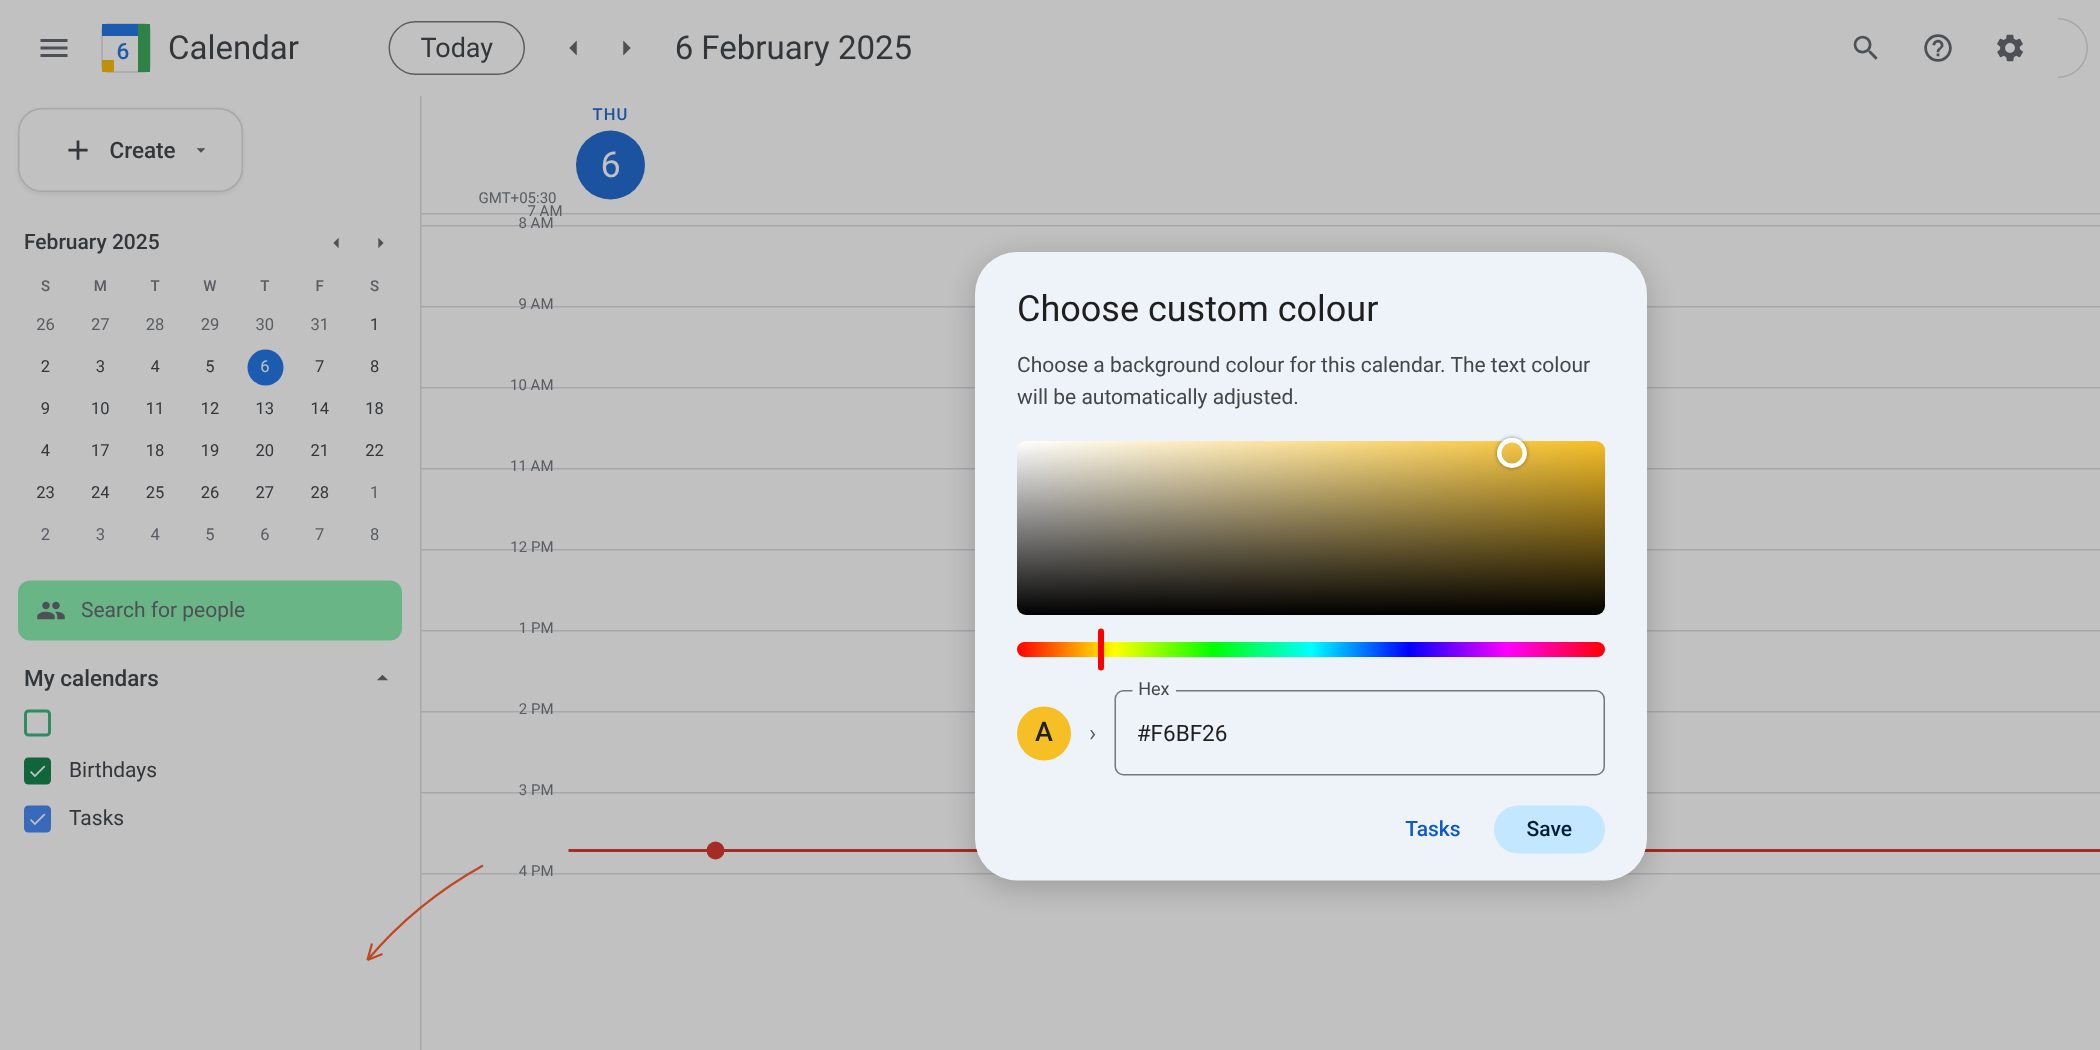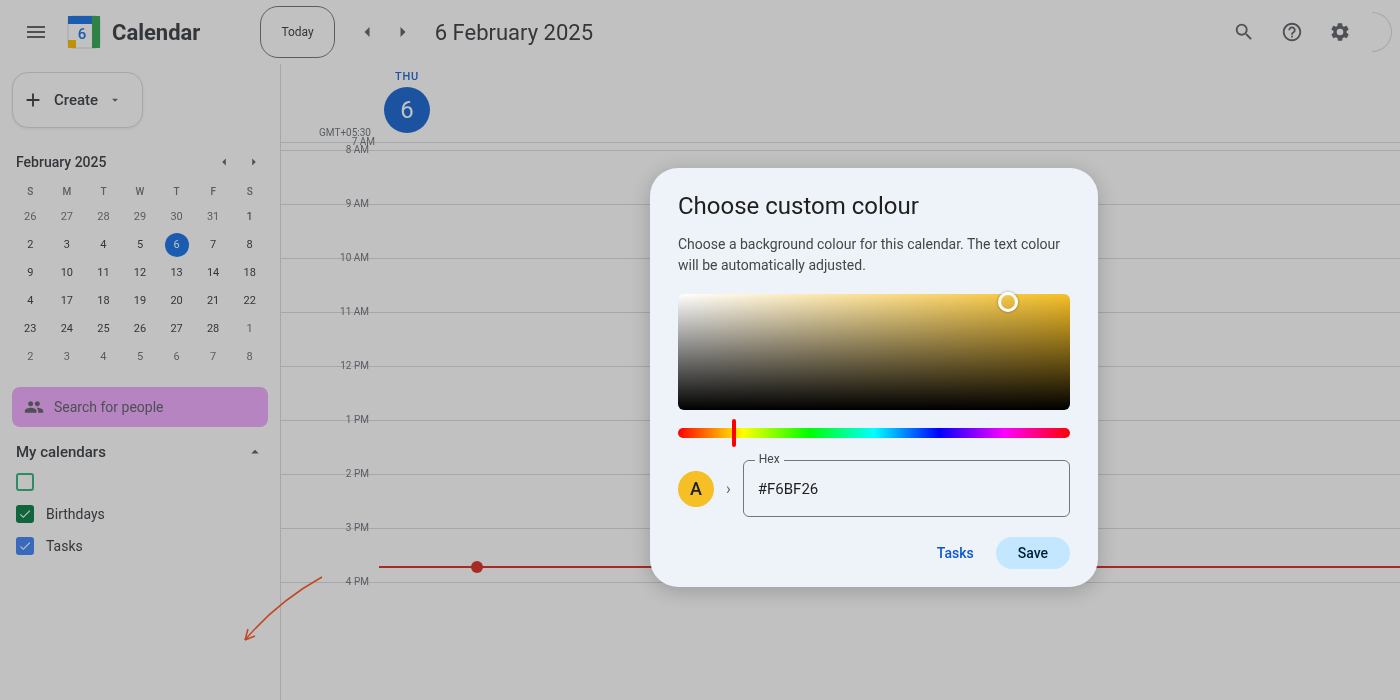--- a/index.html
+++ b/index.html
@@ -2,45 +2,45 @@
 <html><head>
 <meta charset="utf-8">
 <style>
 * { box-sizing: border-box; margin: 0; padding: 0; font-family: 'Google Sans', Roboto, Arial, sans-serif; }
 body { width: 1400px; height: 700px; overflow: hidden; background: #fff; position: relative; }
 
 .topbar { height: 64px; display: flex; align-items: center; padding: 0 8px 0 12px; }
 .menu-btn { width: 48px; height: 48px; border-radius: 50%; display: flex; align-items: center; justify-content: center; cursor: pointer; }
 .logo-wrap { display: flex; align-items: center; gap: 8px; margin-left: 4px; }
 .logo-icon { width: 40px; height: 40px; position: relative; }
-.app-title { font-size: 22px; color: #3c4043; font-weight: 700; }
-.today-btn { margin-left: 60px; height: 52px; padding: 0 20px; border: 1px solid #747775; border-radius: 18px; background: transparent; font-size: 12px; color: #3c4043; cursor: pointer; }
+.app-title { font-size: 22px; color: #3c4043; font-weight: 400; }
+.today-btn { margin-left: 60px; height: 36px; padding: 0 20px; border: 1px solid #747775; border-radius: 18px; background: transparent; font-size: 18px; color: #3c4043; cursor: pointer; }
 .nav-arrows { display: flex; margin-left: 16px; gap: 4px; }
 .nav-arrow { width: 32px; height: 32px; border-radius: 50%; display: flex; align-items: center; justify-content: center; cursor: pointer; color: #5f6368; }
 .date-title { margin-left: 16px; font-size: 22px; color: #3c4043; }
 .topbar-spacer { flex: 1; }
 .top-icon { width: 40px; height: 40px; border-radius: 50%; display: flex; align-items: center; justify-content: center; cursor: pointer; color: #5f6368; margin: 0 4px; }
 .switcher { width: 20px; height: 40px; border: 1px solid #dadce0; border-left: none; border-radius: 0 20px 20px 0; margin-left: 8px; }
 
 .main { display: flex; height: 636px; }
 .sidebar { width: 280px; padding: 8px 12px; }
-.create-btn { display: inline-flex; align-items: center; gap: 10px; height: 56px; padding: 0 20px 0 9px; border-radius: 16px; border: 1px solid #dadce0; background: #fff; cursor: pointer; box-shadow: 0 1px 3px rgba(0,0,0,0.08); margin-bottom: 24px; }
+.create-btn { display: inline-flex; align-items: center; gap: 10px; height: 56px; padding: 0 20px 0 28px; border-radius: 16px; border: 1px solid #dadce0; background: #fff; cursor: pointer; box-shadow: 0 1px 3px rgba(0,0,0,0.08); margin-bottom: 24px; }
 .create-btn span.lbl { font-size: 15px; color: #3c4043; font-weight: 500; }
 
 .mini-cal-head { display: flex; align-items: center; justify-content: space-between; padding: 0 4px; margin-bottom: 8px; }
 .mini-cal-head .month { font-size: 14px; font-weight: 500; color: #3c4043; }
 .mini-cal-head .arrows { display: flex; gap: 10px; }
 .mini-arrow { width: 20px; height: 20px; display: flex; align-items: center; justify-content: center; cursor: pointer; color: #5f6368; }
 .mini-grid { display: grid; grid-template-columns: repeat(7, 1fr); gap: 0; text-align: center; }
 .mini-grid .dh { font-size: 10px; color: #70757a; font-weight: 500; padding: 6px 0; }
 .mini-grid .d { font-size: 11px; color: #3c4043; padding: 6px 0; cursor: pointer; border-radius: 50%; width: 24px; height: 24px; line-height: 12px; margin: 2px auto; display:flex; align-items:center; justify-content:center; }
 .mini-grid .d.prev, .mini-grid .d.next { color: #70757a; }
 .mini-grid .d.today { background: #1a73e8; color: #fff; }
 
-.search-people { margin-top: 16px; height: 40px; background: #f0abfc; border-radius: 8px; display: flex; align-items: center; padding: 0 12px; gap: 10px; color: #5f6368; font-size: 14px; }
+.search-people { margin-top: 16px; height: 40px; background: #86efac; border-radius: 8px; display: flex; align-items: center; padding: 0 12px; gap: 10px; color: #5f6368; font-size: 14px; }
 
 .cal-section { margin-top: 12px; }
 .cal-section-head { display: flex; align-items: center; justify-content: space-between; padding: 4px 4px 12px 4px; font-size: 15px; font-weight: 500; color: #3c4043; cursor: pointer; }
 .cal-list { display: flex; flex-direction: column; gap: 14px; padding-left: 4px; }
 .cal-item { display: flex; align-items: center; gap: 12px; font-size: 14px; color: #3c4043; }
 .cal-check { width: 18px; height: 18px; border-radius: 3px; display: flex; align-items: center; justify-content: center; color: #fff; }
 .cal-check.empty { border: 2px solid; background: transparent; }
 .redact { width: 80px; height: 14px; background: #fff; border-radius: 4px; }
 
 .day-view { flex: 1; position: relative; border-left: 1px solid #dadce0; }

